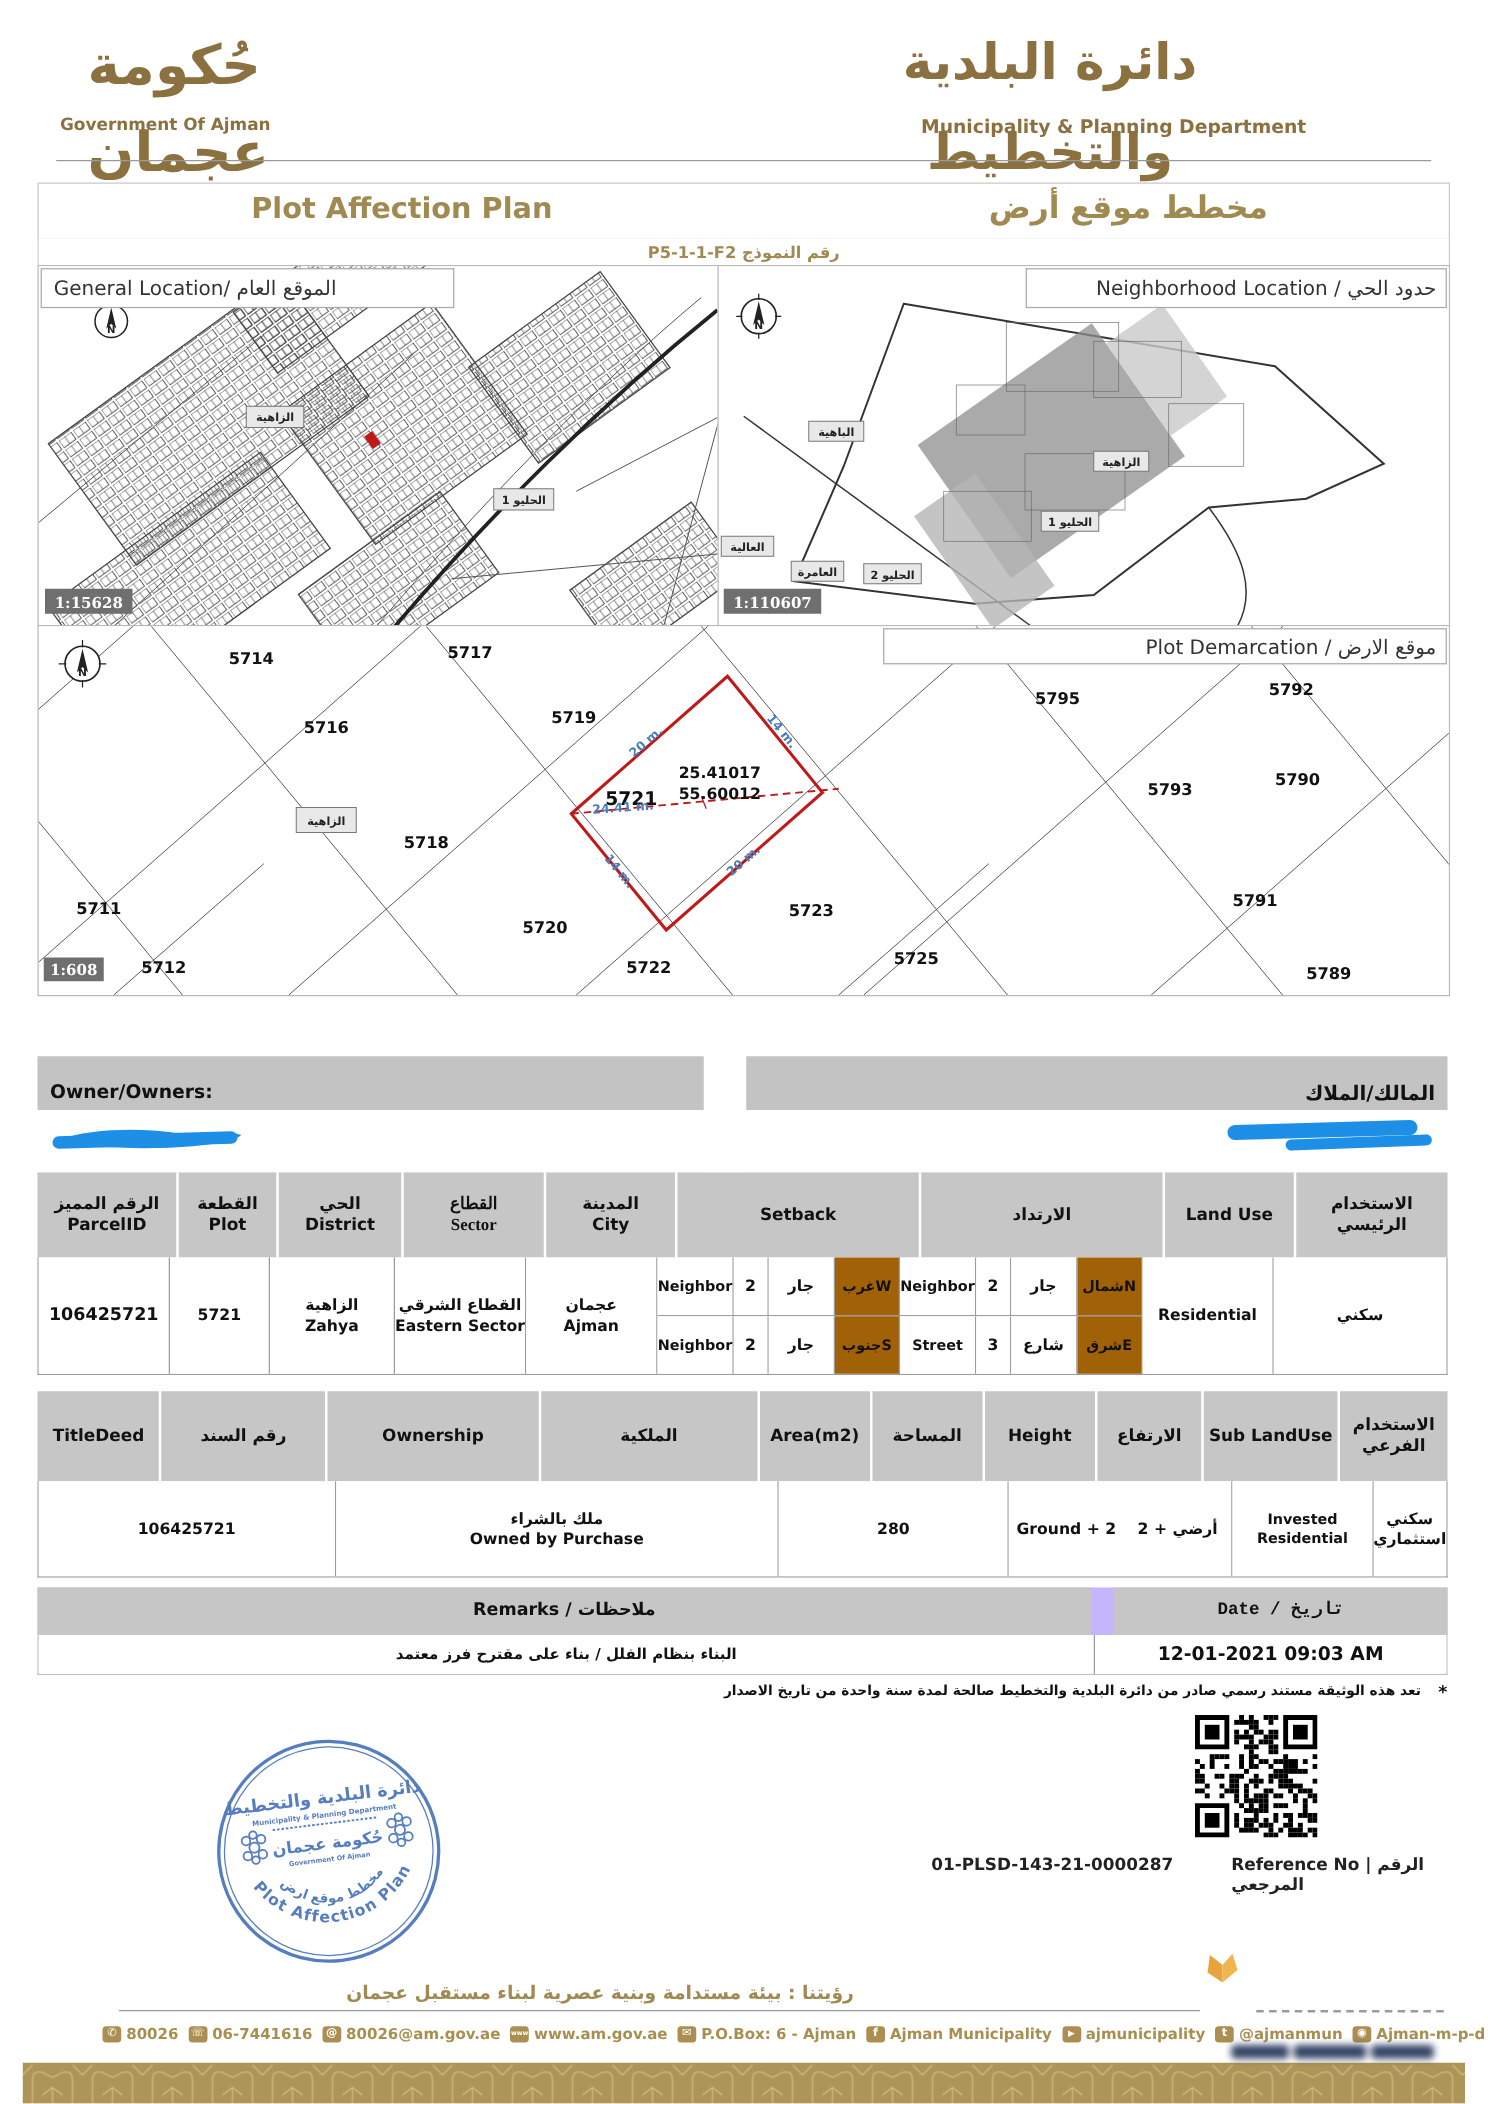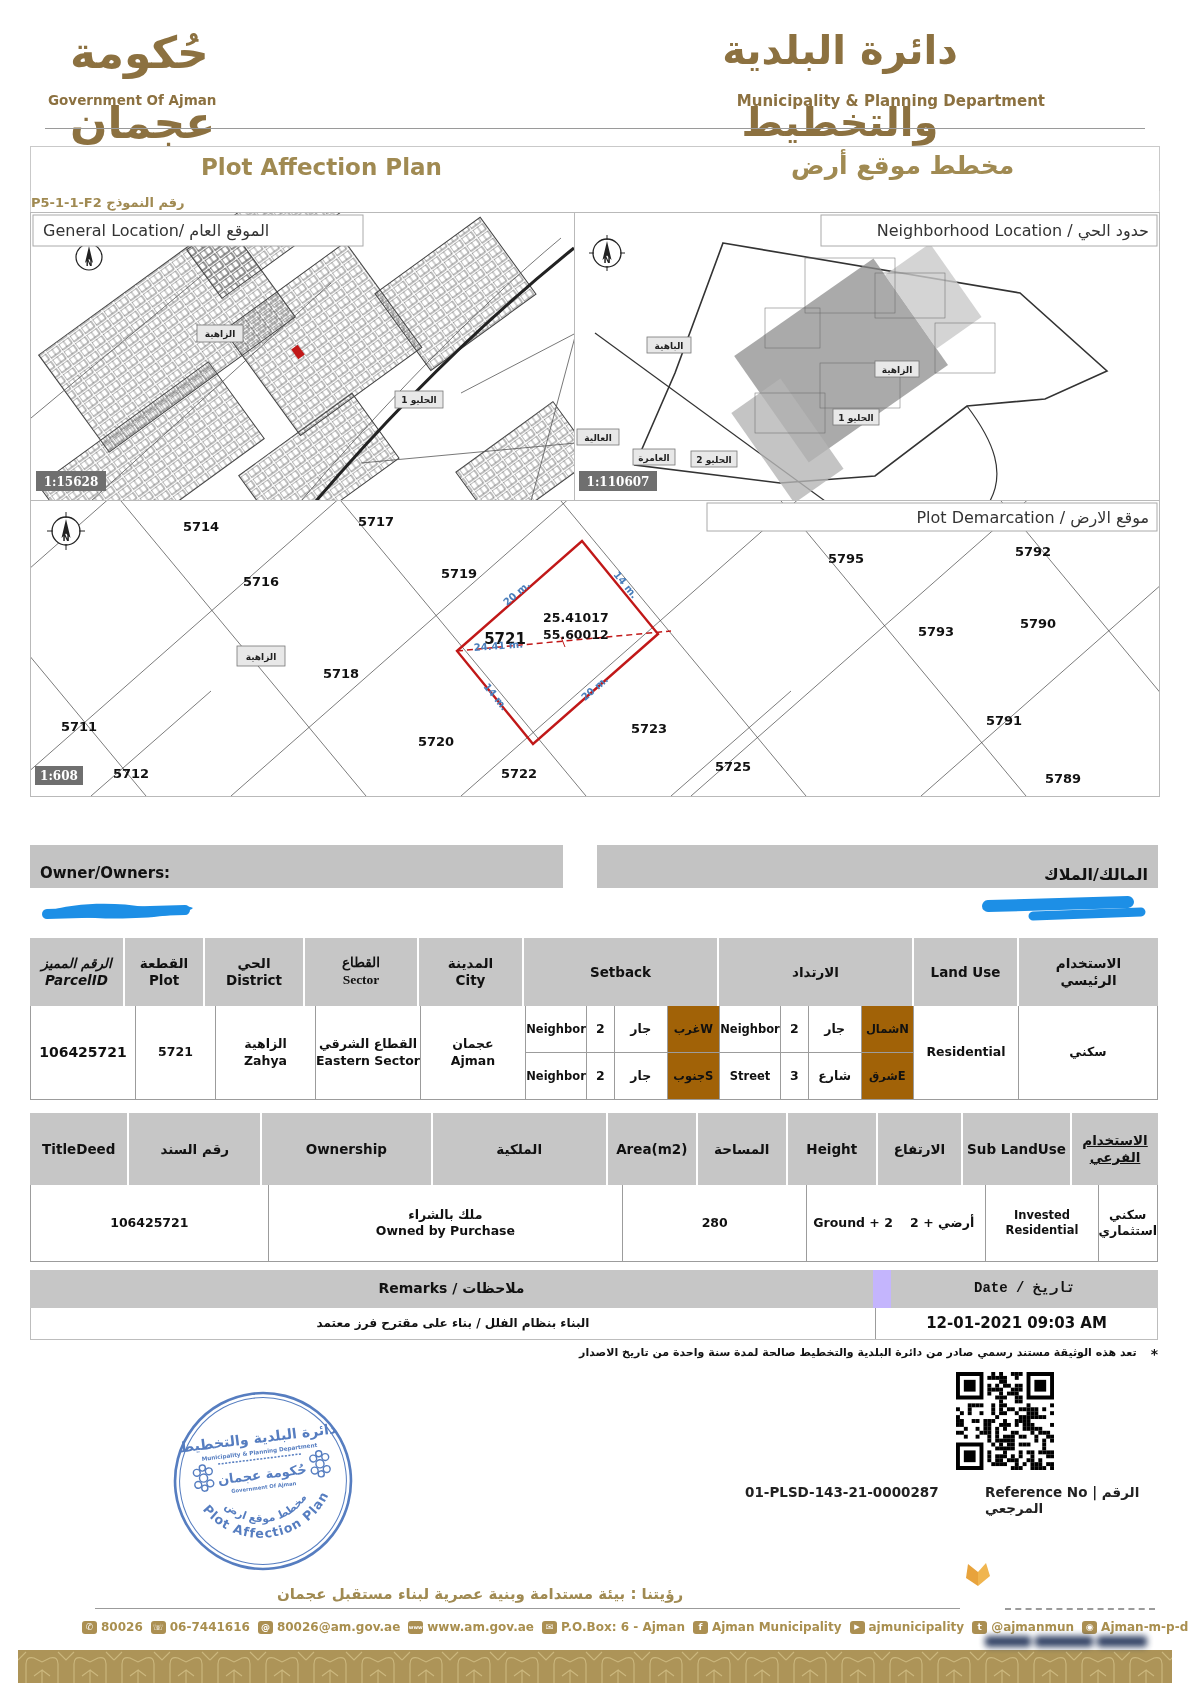--- a/index.html
+++ b/index.html
@@ -2,21 +2,21 @@
 <html><head>
 <meta charset="utf-8">
 <style>
   html,body{margin:0;padding:0;background:#fff;}
   #page{position:relative;width:1190px;height:1683px;background:#fff;overflow:hidden;
         font-family:"DejaVu Sans","Liberation Sans",sans-serif;color:#111;}
   .abs{position:absolute;}
   .gold{color:#a08a52;}
   .brown{color:#8c7140;}
   .b{font-weight:bold;}
-  .ctr{display:flex;align-items:center;justify-content:flex-start;text-align:center;}
+  .ctr{display:flex;align-items:center;justify-content:center;text-align:center;}
   .rtl{direction:rtl;}
   
   .calli{font-weight:bold;color:#8c7140;}
   .hr-line{position:absolute;left:45px;right:45px;top:128px;border-top:1.6px solid #9a9a9a;}
   
   .titlebar{left:30px;top:146px;width:1128px;height:44px;border:1.5px solid #c9c9c9;background:#fff;}
   .formstrip{left:30px;top:191px;width:1128px;height:22px;border:1px solid #d2d2d2;border-top:none;background:#fff;}
   
   .panel{border:1.5px solid #b9b9b9;background:#fff;}
   .maplabelbox{fill:#e8e8e8;stroke:#777;stroke-width:0.8;}
@@ -298,21 +298,21 @@
     </svg>
   </div>
   <div class="abs" style="left:597px;top:888px;width:561px;height:50px;background:#fff;border-bottom:1px solid #ddd;">
     <svg width="180" height="46" style="position:absolute;right:5px;top:0px;">
       <path d="M 15,18 L 155,14" stroke="#1d8fe6" stroke-width="12" stroke-linecap="round"></path>
       <path d="M 60,28 L 168,24" stroke="#1d8fe6" stroke-width="9" stroke-linecap="round"></path>
     </svg>
   </div>
 
   <div class="trow" style="left:30px;top:938px;width:1128px;height:68px;gap:2px;background:#fff;">
-    <div class="hc" style="width:93px;font-style:italic;">
+    <div class="hc" style="width:111px;">
         <span>الرقم المميز</span>
         <span>ParcelID</span>
       </div>
     <div class="hc" style="width:78px;">
         <span>القطعة</span>
         <span>Plot</span>
       </div>
     <div class="hc" style="width:98px;">
         <span>الحي</span>
         <span>District</span>
@@ -410,21 +410,21 @@
       </div>
     <div class="hc" style="width:93px;">
         <span>Height</span>
       </div>
     <div class="hc" style="width:88px;">
         <span>الارتفاع</span>
       </div>
     <div class="hc" style="width:113px;">
         <span>Sub LandUse</span>
       </div>
-    <div class="hc" style="flex:1;text-decoration:underline;">
+    <div class="hc" style="flex:1;">
         <span style="width:86px;">الاستخدام الفرعي</span>
       </div>
   </div>
   <div class="trow" style="left:30px;top:1185px;width:1128px;height:77px;border:1px solid #9c9c9c;border-top:none;box-sizing:border-box;">
     <div class="dc" style="width:243px;">
         <span>106425721</span>
       </div>
     <div class="dc" style="width:363px;">
         <span>ملك بالشراء</span>
         <span>Owned by Purchase</span>

